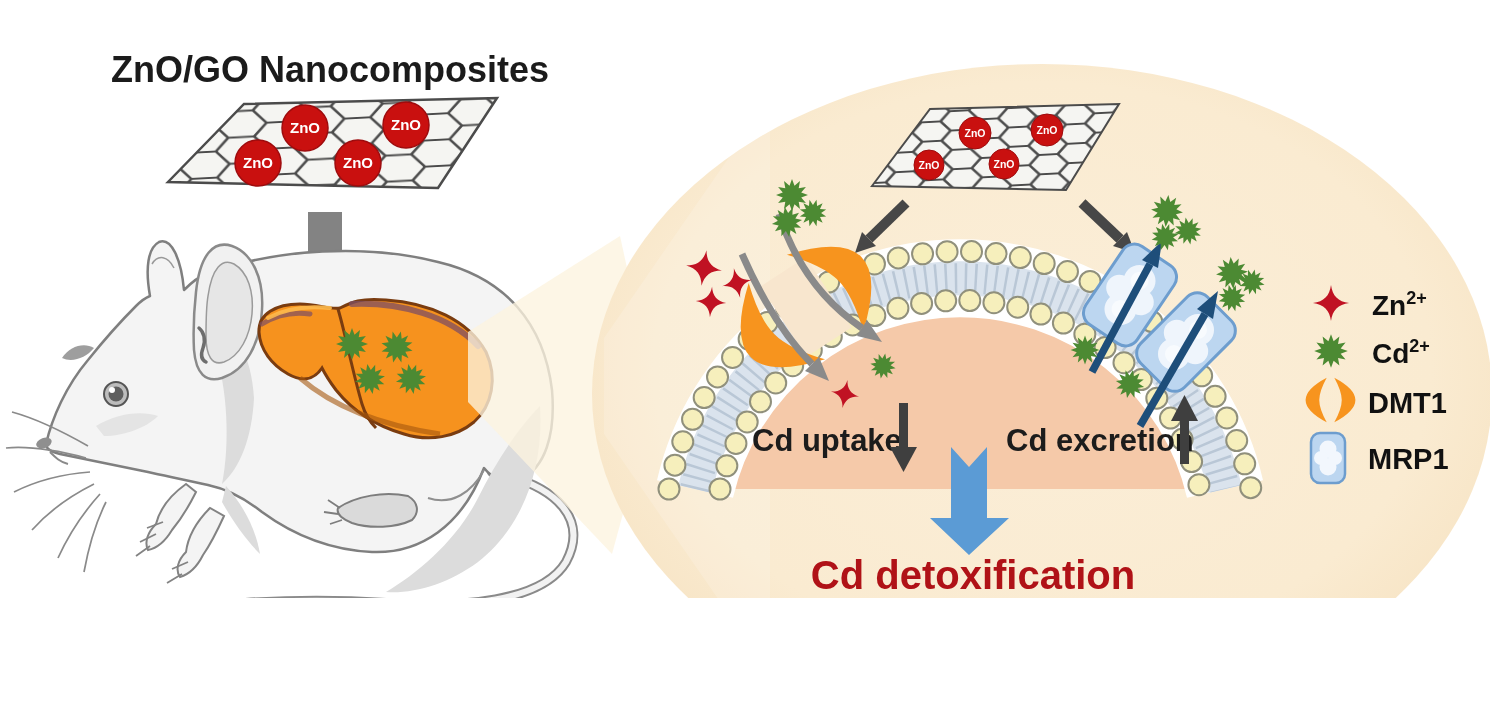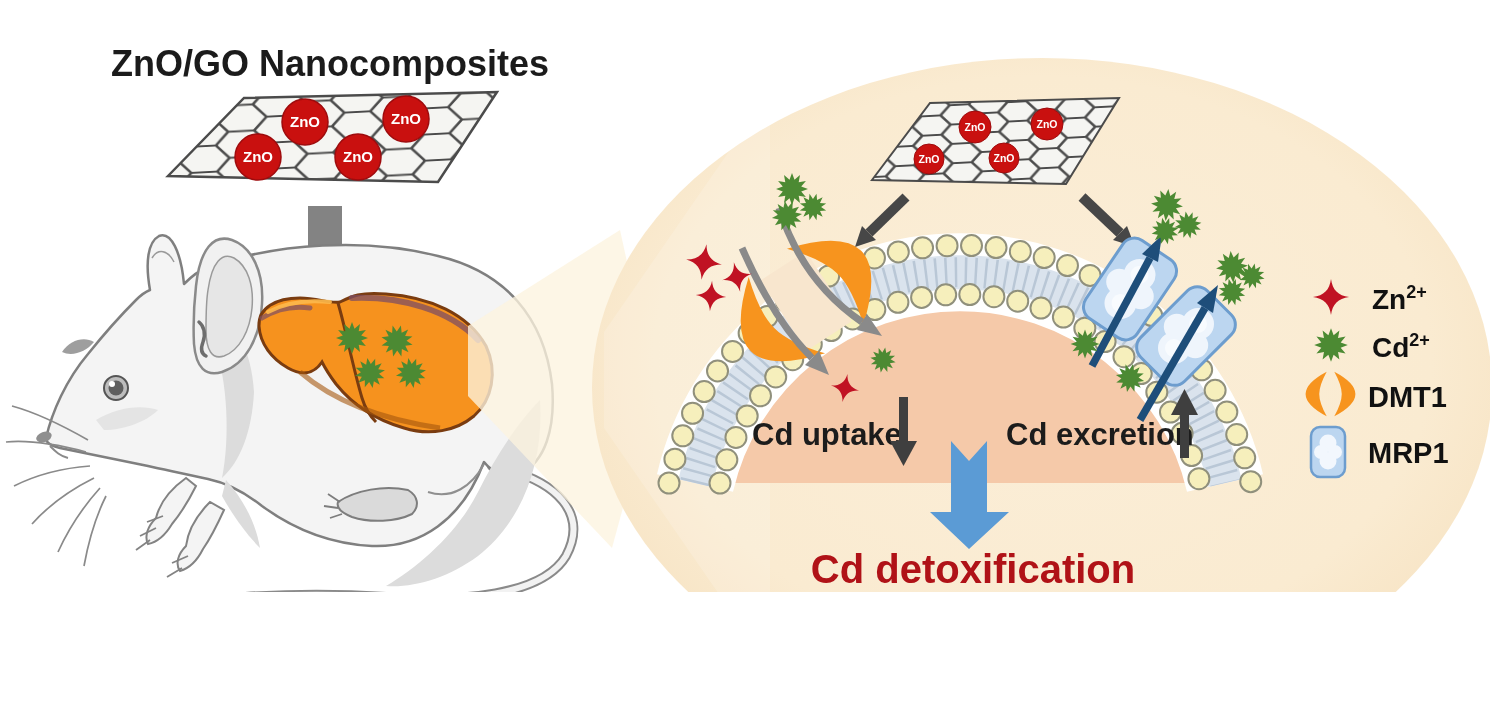--- a/index.html
+++ b/index.html
@@ -1,17 +1,17 @@
 <!DOCTYPE html>
 <html><head>
 <meta charset="utf-8">
 <style>
   html,body{margin:0;padding:0;background:#ffffff;}
   #stage{position:relative;width:1490px;height:592px;background:#5eead4;overflow:hidden;
-         font-family:"Liberation Sans","DejaVu Sans",sans-serif;}
+         font-family:"Liberation Sans","DejaVu Sans",sans-serif;margin-top:6px;}
   svg{display:block;}
   text{font-family:"Liberation Sans","DejaVu Sans",sans-serif;}
 </style>
 </head>
 <body>
 
 <div id="stage">
 <svg width="1490" height="720" viewBox="0 0 1490 720">
   <defs>
 

